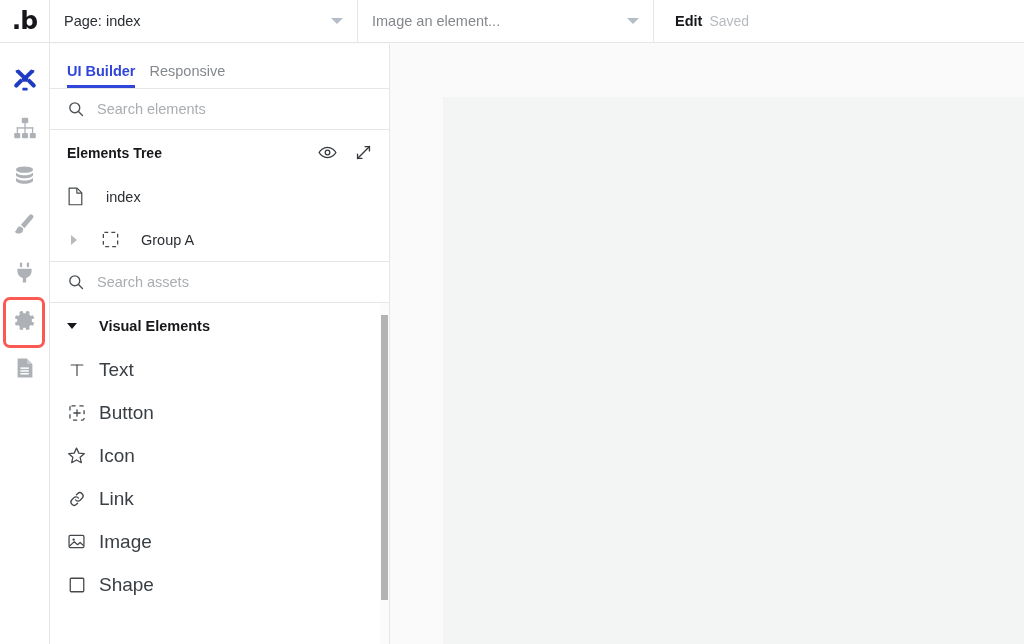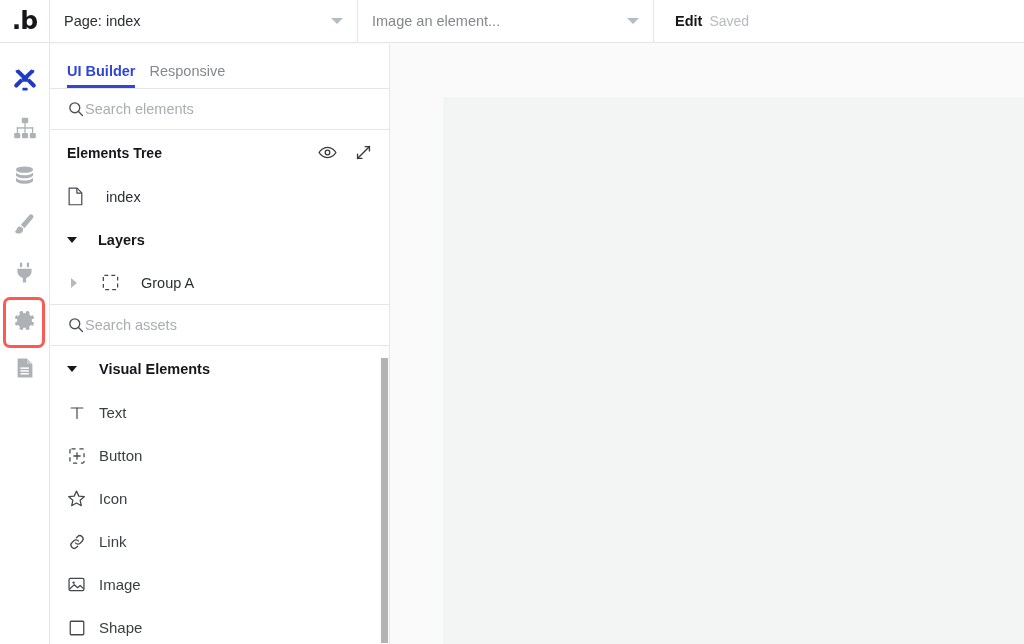--- a/index.html
+++ b/index.html
@@ -147,20 +147,21 @@
     position: absolute;
     left: 0; right: 0; bottom: 0;
     height: 3px;
     background: #2f46d8;
   }
 
   .search-row {
     height: 41px; min-height: 41px;
     display: flex; align-items: center;
     padding-left: 17px;
+    gap: 12px;
     border-bottom: 1px solid #e6e6e6;
     cursor: text;
   }
   .search-row .ph {
     font-size: 14.5px;
     color: #a9adb2;
   }
 
   .tree-section {
     border-bottom: 1px solid #e6e6e6;
@@ -235,21 +236,21 @@
     color: #16171a;
   }
   .asset-row {
     height: 43px;
     display: flex; align-items: center;
     gap: 13px;
     padding-left: 17px;
     cursor: pointer;
   }
   .asset-label {
-    font-size: 15px;
+    font-size: 19px;
     color: #3a3f44;
   }
   .asset-ico {
     width: 19px; display: flex;
     align-items: center; justify-content: center;
   }
   .scrollbar-track {
     position: absolute;
     right: 0; top: 0; bottom: 0;
     width: 9px;
@@ -434,24 +435,20 @@
       </div>
 
       <div class="tree-row">
         <svg width="17" height="19" viewBox="0 0 20 22">
           <path d="M2.5 1.2 h9.3 l5.6 5.6 v13.9 h-14.9z" fill="none" stroke="#44484c" stroke-width="1.4" stroke-linejoin="round"></path>
           <path d="M11.6 1.4 v5.6 h5.6" fill="none" stroke="#44484c" stroke-width="1.4" stroke-linejoin="round"></path>
         </svg>
         <span class="tree-row-label">index</span>
       </div>
 
-      <div class="tree-row">
-        <span class="disc-down"></span>
-        <span class="tree-row-label bold">Layers</span>
-      </div>
 
       <div class="tree-row indent-1">
         <span class="disc-right"></span>
         <svg width="17" height="17" viewBox="0 0 20 20">
           <rect x="1.6" y="1.6" width="16.8" height="16.8" rx="1.2" fill="none" stroke="#44484c" stroke-width="1.5" stroke-dasharray="4.6 3.6"></rect>
         </svg>
         <span class="tree-row-label">Group A</span>
       </div>
     </div>
 

